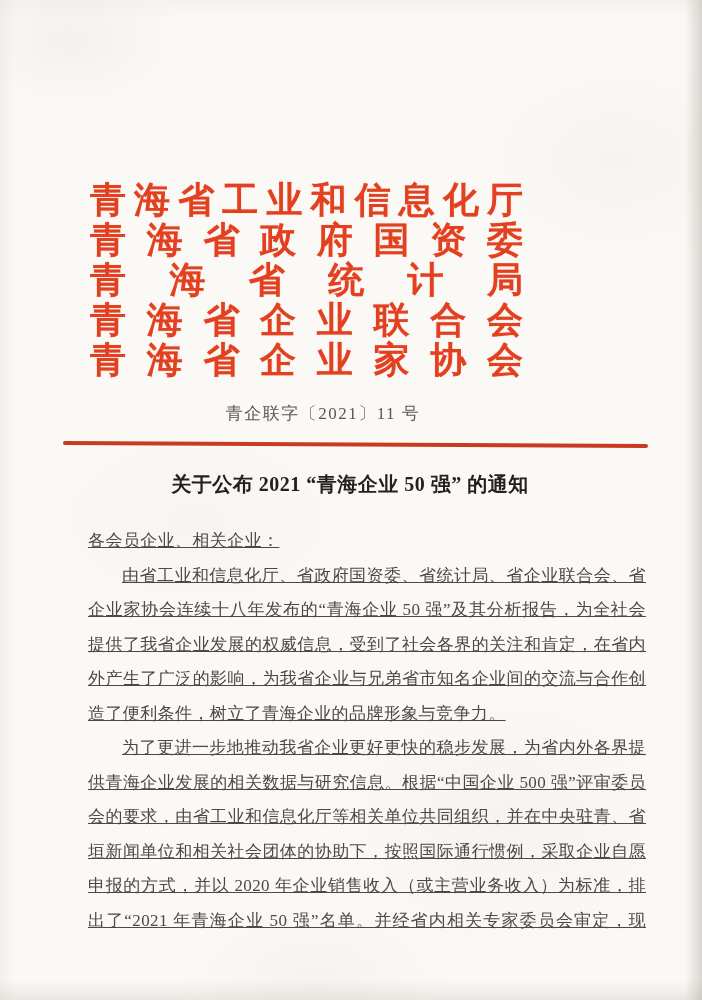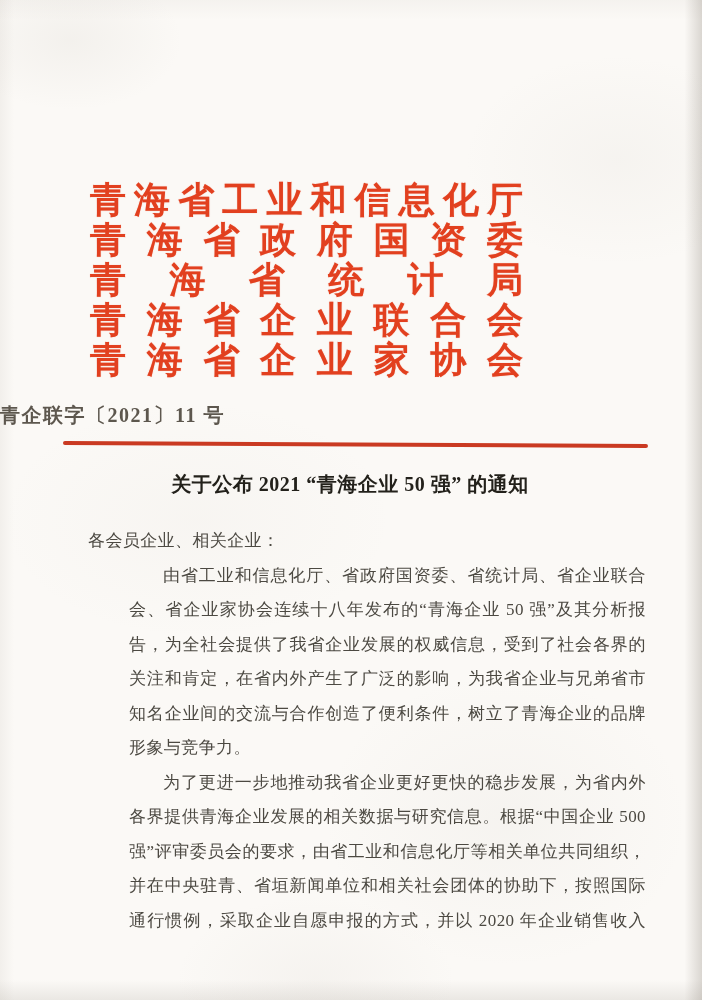--- a/index.html
+++ b/index.html
@@ -52,24 +52,24 @@
     color: #e23a1c;
     letter-spacing: 1px;
     line-height: 58px;
     text-shadow: 0 0 1px rgba(226,58,28,.6);
   }
   .doc-number {
     position: absolute;
     left: 0;
     right: 56px;
     top: 402px;
-    font-size: 20px;
+    text-align: center;
+    font-size: 17px;
     letter-spacing: 1.5px;
     color: #5d574e;
-    font-weight: bold;
   }
   .red-rule {
     position: absolute;
     left: 63px;
     top: 441px;
     width: 585px;
     height: 3.5px;
     background: #ca3a22;
     transform: rotate(0.3deg);
     transform-origin: left center;
@@ -96,24 +96,24 @@
     height: 414px;
     overflow: hidden;
     font-size: 17px;
     line-height: 34.5px;
     color: #4c4942;
     text-align: justify;
     letter-spacing: 0.4px;
   }
   .doc-body p {
     margin: 0;
+    text-decoration: underline;
   }
   .doc-body p.indent {
     text-indent: 2em;
-    margin-left: 41px;
   }
 </style>
 </head>
 <body>
 
 <div class="paper">
 
   <div class="letterhead">
     <div class="agency-line">
         <span>青</span>

